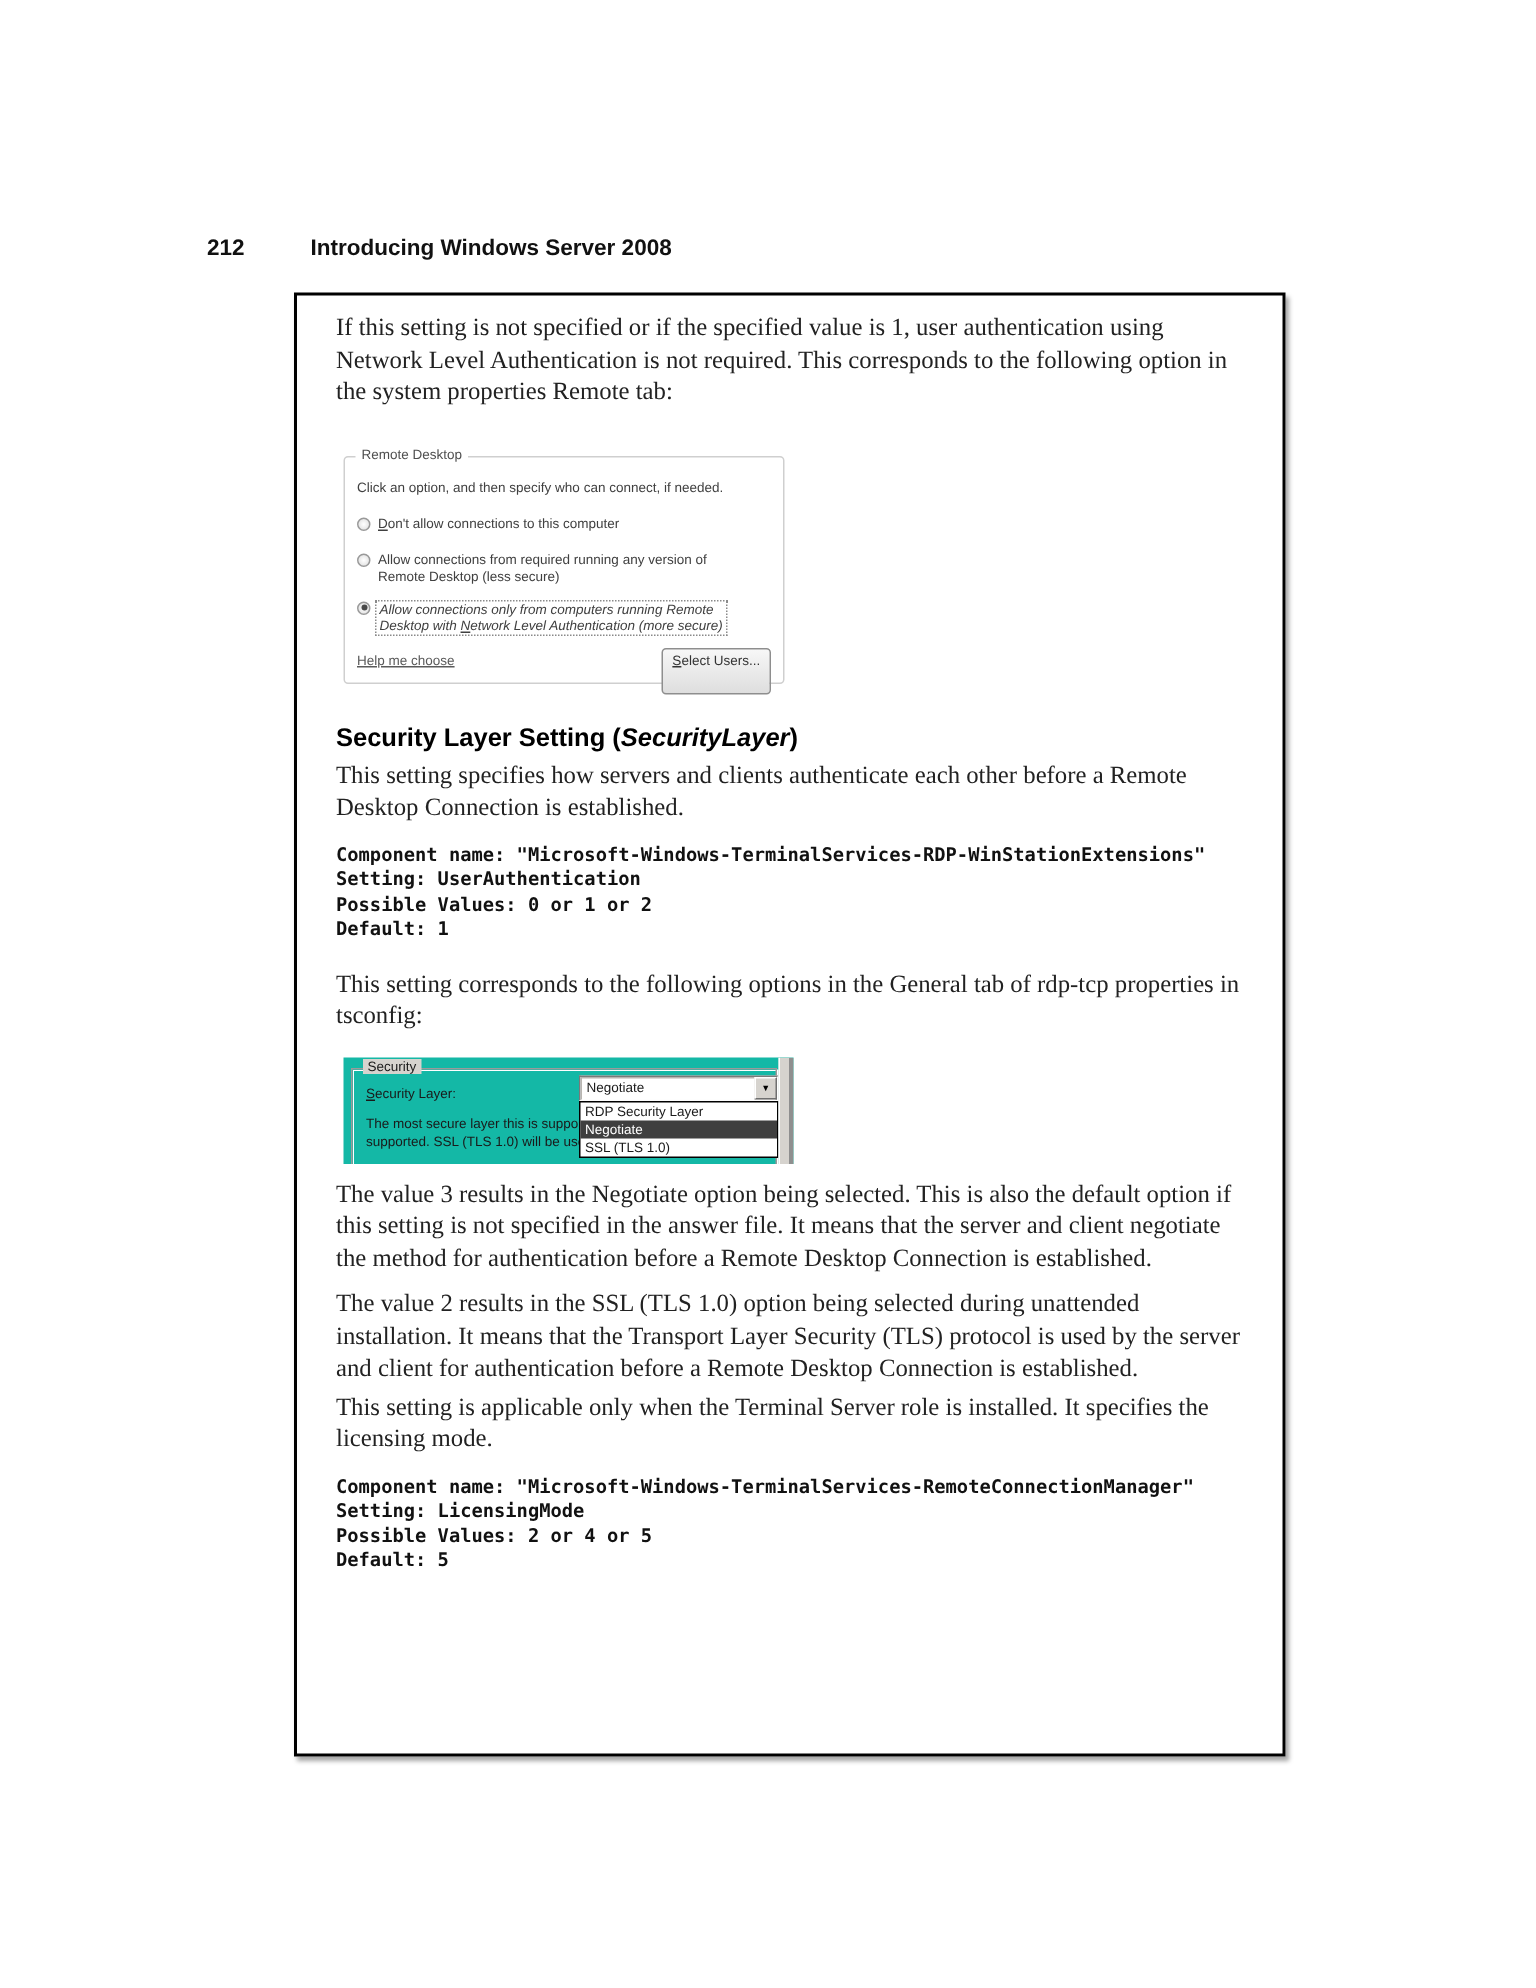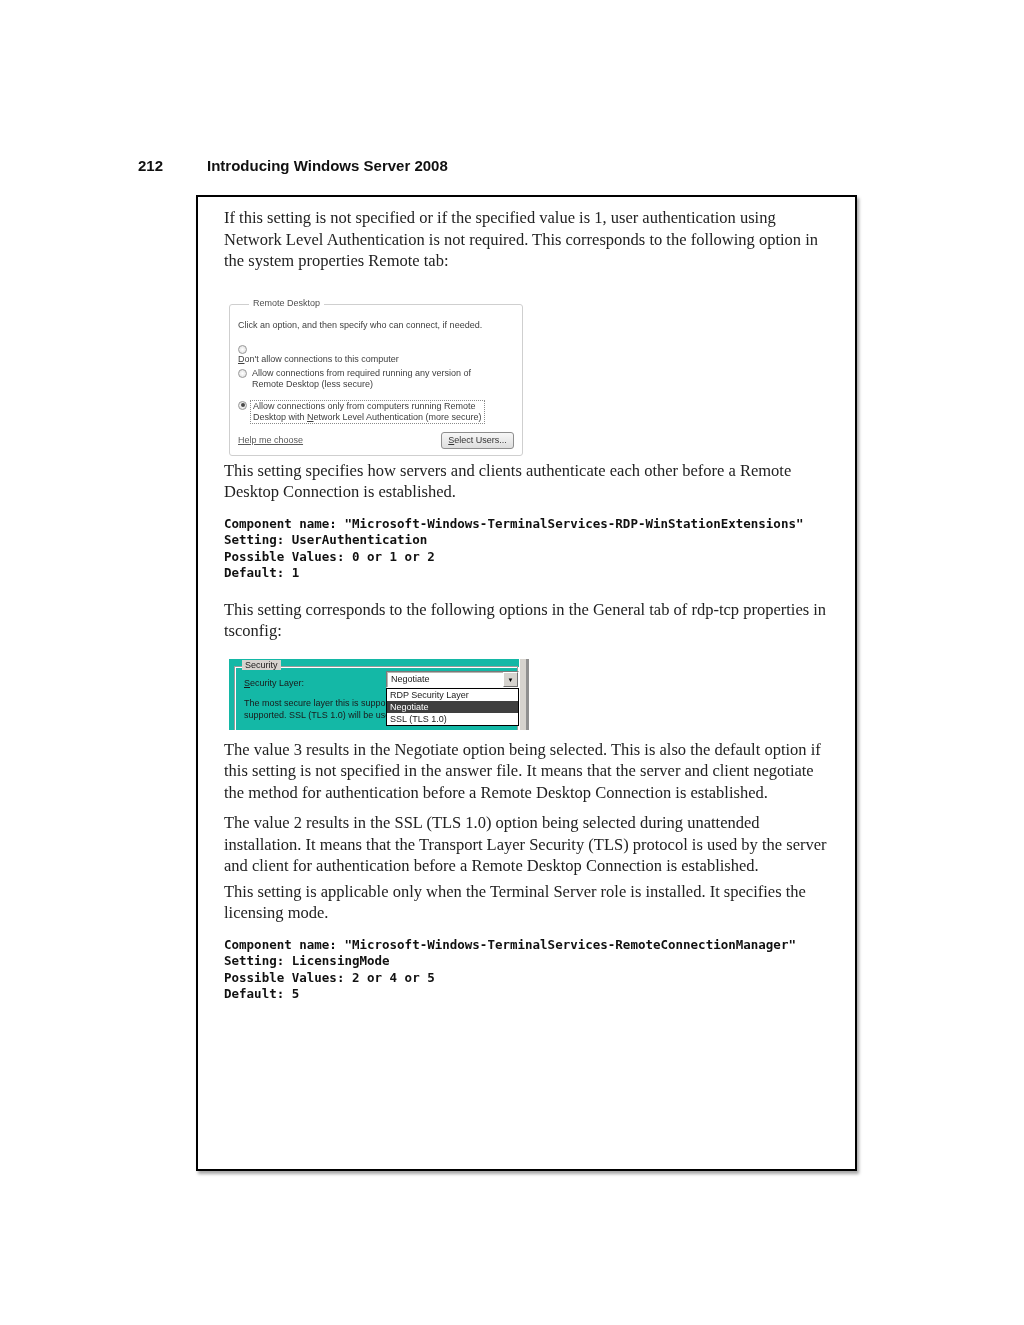--- a/index.html
+++ b/index.html
@@ -19,34 +19,34 @@
   .section-heading { font-family:"Liberation Sans", sans-serif; font-weight:bold; font-size:17px; color:#000; }
   .section-heading .param { font-style:italic; }
   .code-block { font-family:"DejaVu Sans Mono","Liberation Mono", monospace; font-size:12.5px;
                 line-height:16.5px; font-weight:600; color:#111; }
 
   
   .shot-rd { position:relative; width:294px; height:158px; margin:26px 0 0 5px; background:#fff;
              font-family:"Liberation Sans", sans-serif; font-size:9px; color:#404040; }
   .shot-rd .groupline { position:absolute; left:0; right:0; top:6px; bottom:0;
                         border:1px solid #cfcfcf; border-radius:3px; }
-  .shot-rd .legend { position:absolute; top:0; left:20px; background:#fff; padding:0 4px; color:#4f4f4f; }
+  .shot-rd .legend { position:absolute; top:0; left:8px; background:#fff; padding:0 4px; color:#4f4f4f; }
   .shot-rd .instruction { position:absolute; left:9px; top:22px; }
   .rd-option { position:absolute; left:9px; display:flex; align-items:flex-start; }
   .radio { width:9px; height:9px; border-radius:50%; border:1px solid #999;
            background:radial-gradient(#ffffff, #dcdcdc); margin:1px 5px 0 0; flex:none; }
   .radio.checked { position:relative; }
   .radio.checked::after { content:""; position:absolute; left:1.5px; top:1.5px; width:4px; height:4px;
                           border-radius:50%; background:#4a4a4a; }
-  .rd-opt1 { top:46px;flex-direction:column; } .rd-opt2 { top:70px; } .rd-opt3 { top:102px; }
+  .rd-opt1 { top:46px; } .rd-opt2 { top:70px; } .rd-opt3 { top:102px;font-style:italic; }
   .rd-label { line-height:11px; }
   .rd-label.focus { border:1px dotted #8a8a8a; padding:0 2px; margin-left:-2px; }
   .accel { text-decoration:underline; }
   .rd-footer-link { position:absolute; left:9px; top:137px; text-decoration:underline; color:#5a5a5a; }
-  .rd-button { position:absolute; left:212px; top:134px; width:73px; height:17px;
+  .rd-button { position:absolute; left:212px; top:134px; width:73px; height:31px;
                border:1px solid #8e8e8e; border-radius:3px; text-align:center; line-height:15px;
                background:linear-gradient(#f7f7f7,#dedede); color:#333; }
 
   
   .shot-sec { position:relative; width:300px; height:71px; margin:17px 0 0 5px; background:#14b8a6;
               font-family:"Liberation Sans", sans-serif; font-size:9px; color:#1a1a1a; overflow:hidden; }
   .shot-sec .groupline { position:absolute; left:5px; right:11px; top:7px; bottom:-4px;
                          border:1px solid #9a9a9a; box-shadow:1px 1px 0 #ffffff inset, 1px 1px 0 #ffffff; }
   .shot-sec .legend { position:absolute; top:1px; left:13px; background:#d6d3ce; padding:0 3px; }
   .sec-label { position:absolute; left:15px; top:19px; }
@@ -105,20 +105,21 @@
     <div class="rd-option rd-opt3">
       <span class="radio checked"></span>
       <span class="rd-label focus"><span>Allow connections only from computers running Remote</span><br>
         <span>Desktop with </span><span class="accel">N</span><span>etwork Level Authentication (more secure)</span></span>
     </div>
 
     <span class="rd-footer-link">Help me choose</span>
     <span class="rd-button"><span class="accel">S</span><span>elect Users...</span></span>
   </div>
 
+  <h2 class="section-heading h-security"><span>Security Layer Setting (</span><span class="param">SecurityLayer</span><span>)</span></h2>
 
   <p class="body-para p-desc">This setting specifies how servers and clients authenticate each other before a Remote Desktop Connection is established.</p>
 
   <div class="code-block code-1">
     <div>Component name: "Microsoft-Windows-TerminalServices-RDP-WinStationExtensions"</div>
     <div>Setting: UserAuthentication</div>
     <div>Possible Values: 0 or 1 or 2</div>
     <div>Default: 1</div>
   </div>
 

